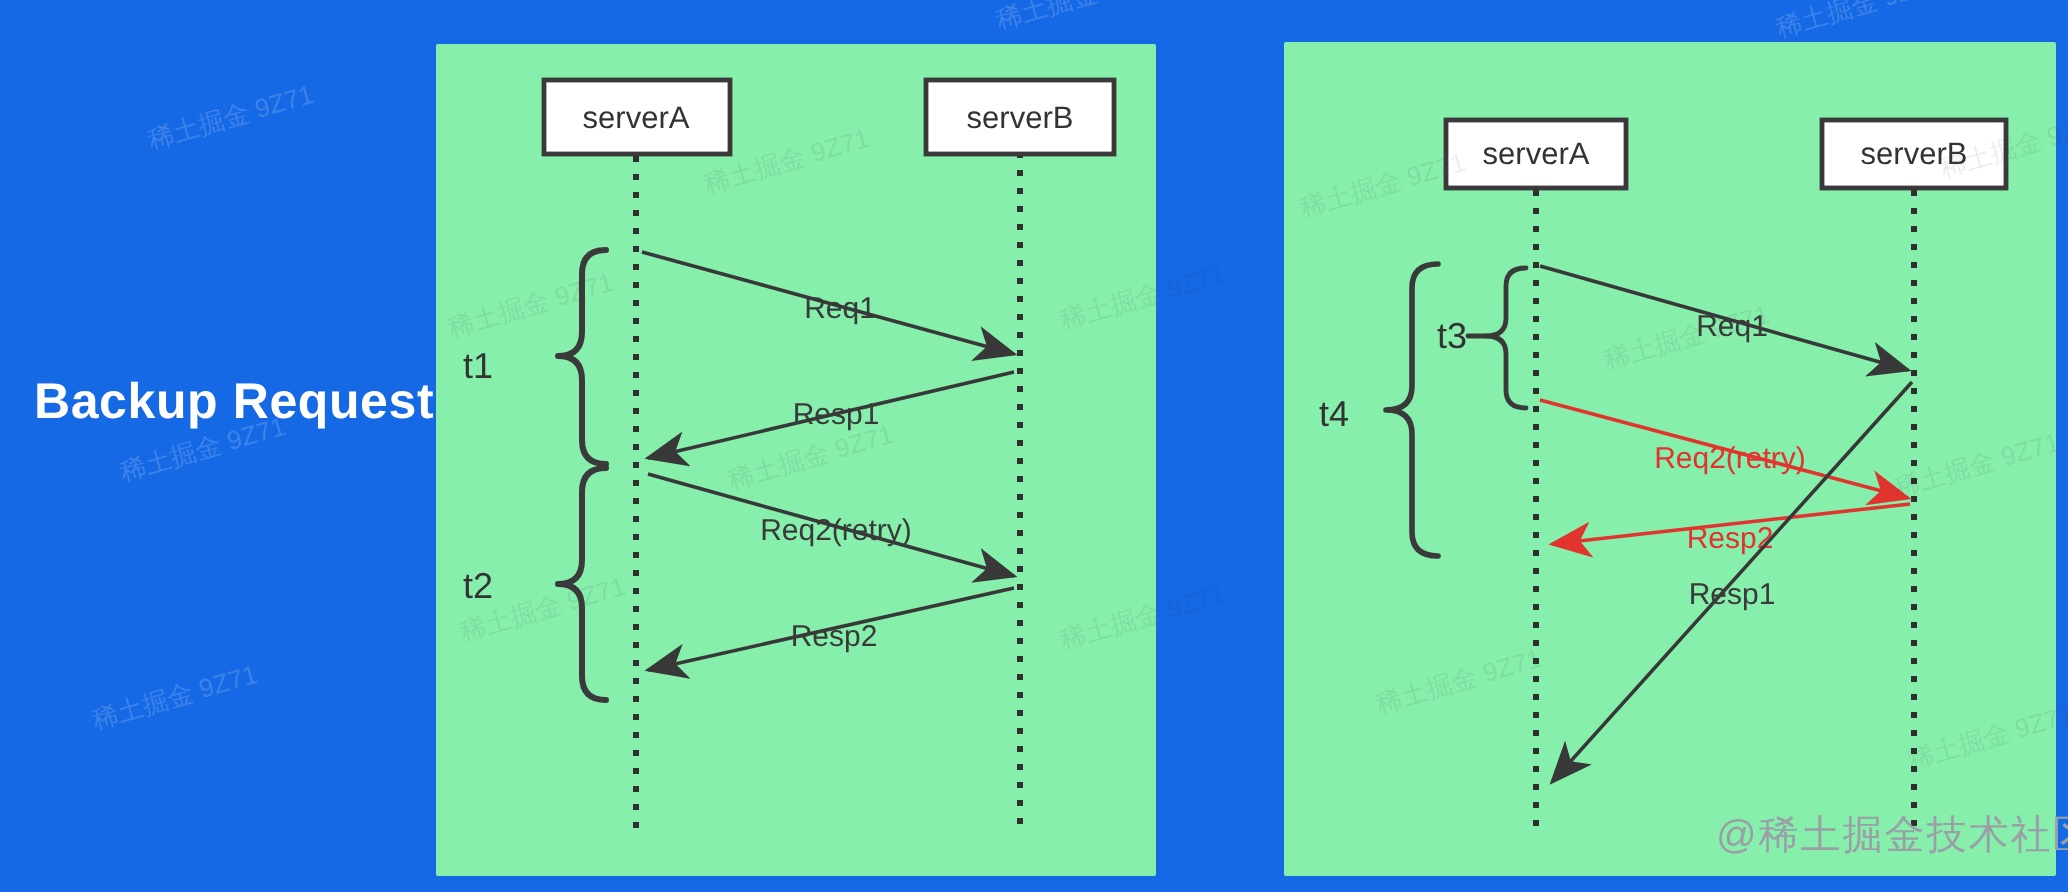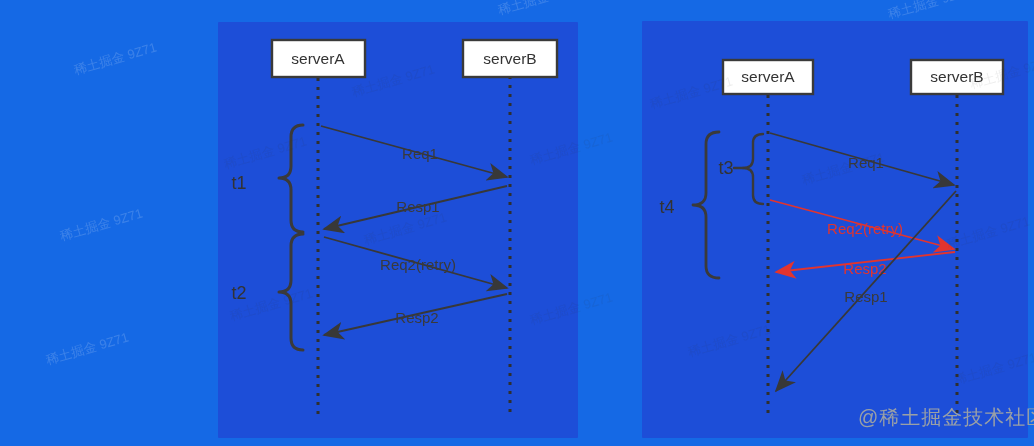--- a/index.html
+++ b/index.html
@@ -10,21 +10,21 @@
     overflow:hidden;
     font-family:"Liberation Sans","DejaVu Sans",sans-serif;
   }
   .page-title{
     position:absolute;left:17px;top:187px;
     font-size:25px;line-height:28px;font-weight:600;
     color:#ffffff;letter-spacing:0.3px;
     white-space:nowrap;
   }
   .panel{
-    position:absolute;background:#1d4ed8;border-radius:1px;
+    position:absolute;background:#86efac;border-radius:1px;
   }
   .panel-left{left:218px;top:22px;width:360px;height:416px;}
   .panel-right{left:642px;top:21px;width:386px;height:417px;}
   .panel svg{display:block;width:100%;height:100%;}
 
   .actor-box{fill:#ffffff;stroke:#3a3a3a;stroke-width:2.4;}
   .actor-label{font-size:15.5px;fill:#333333;text-anchor:middle;}
   .lifeline{stroke:#2f2f2f;stroke-width:3;stroke-dasharray:3 6;fill:none;}
   .msg-line{stroke:#383838;stroke-width:1.8;fill:none;}
   .msg-line-red{stroke:#e2342e;stroke-width:1.8;fill:none;}
@@ -45,20 +45,21 @@
     pointer-events:none;
   }
   .wm-on-white{color:rgba(60,60,60,0.09);}
   .wm-on-blue{color:rgba(255,255,255,0.17);}
 </style>
 </head>
 <body>
 
 <div class="stage">
 
+  <div class="page-title">Backup Request</div>
 
   <section class="panel panel-left">
     <svg viewBox="0 0 360 416">
       <defs>
         <marker id="ah-black" viewBox="0 0 12 10" refX="11" refY="5" markerWidth="12" markerHeight="10" orient="auto">
           <path d="M0,0 L12,5 L0,10 L3.2,5 Z" fill="#383838"></path>
         </marker>
         <marker id="ah-red" viewBox="0 0 12 10" refX="11" refY="5" markerWidth="12" markerHeight="10" orient="auto">
           <path d="M0,0 L12,5 L0,10 L3.2,5 Z" fill="#e2342e"></path>
         </marker>

